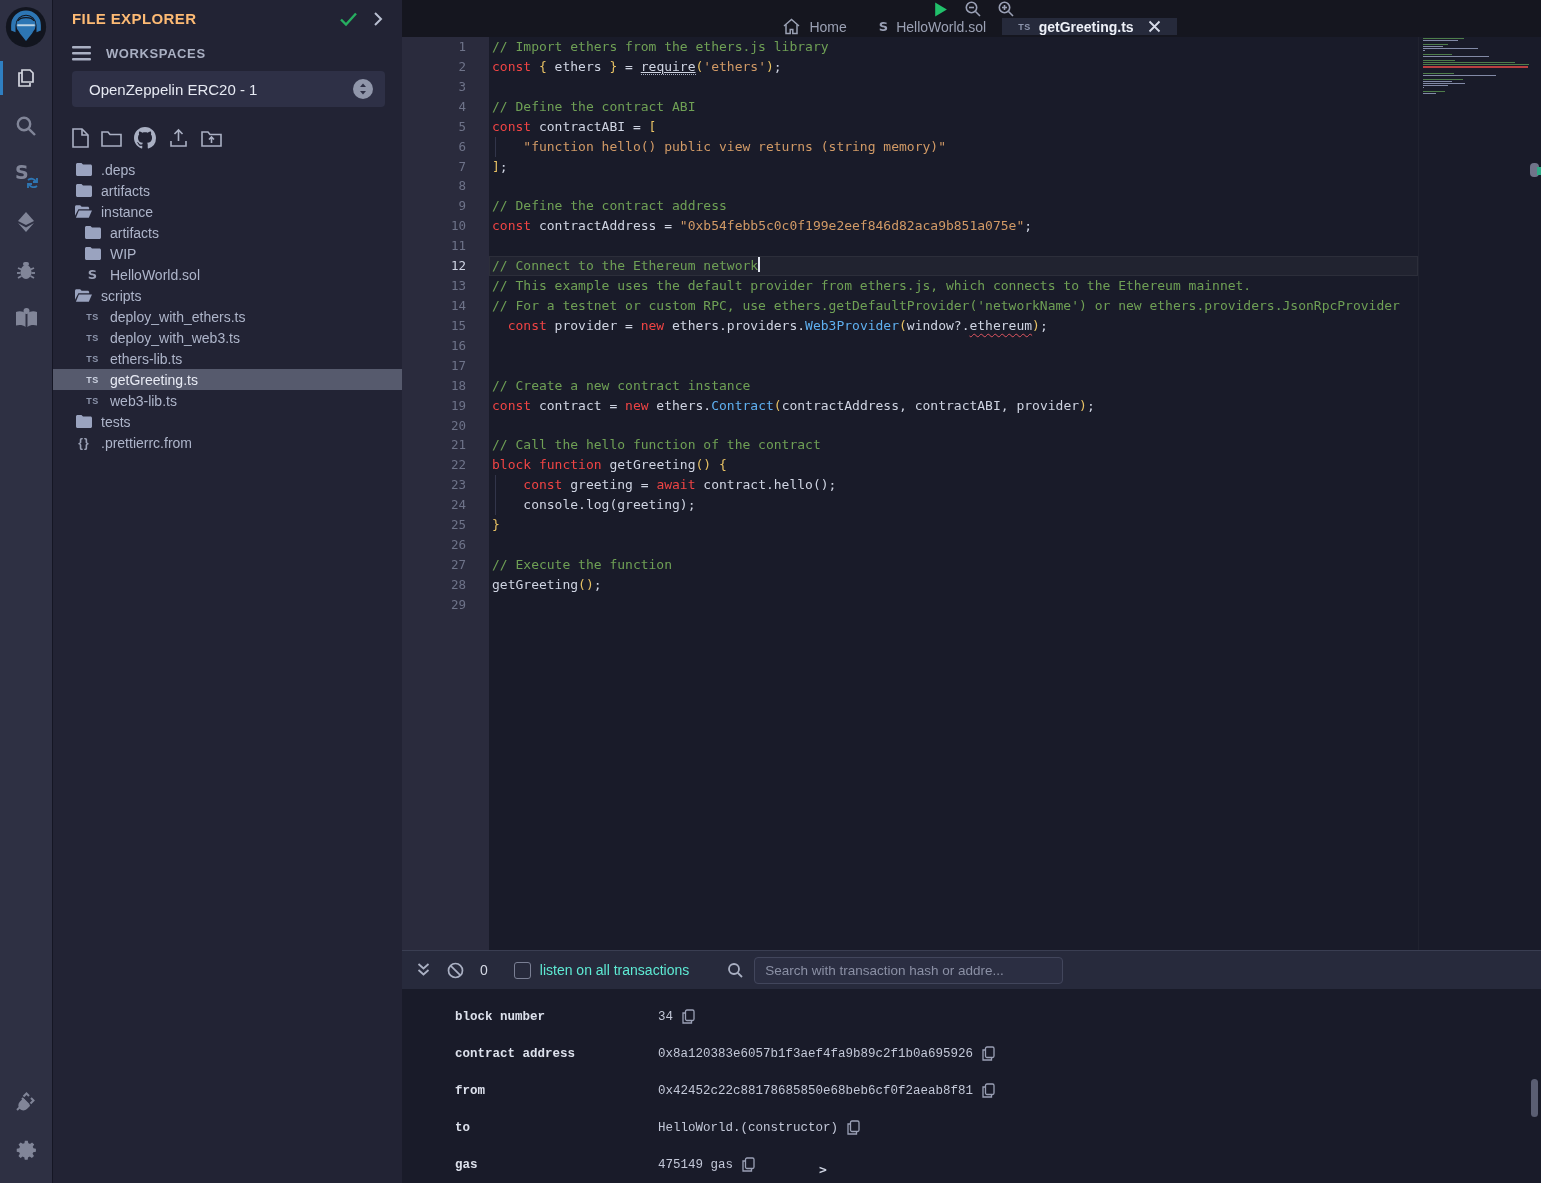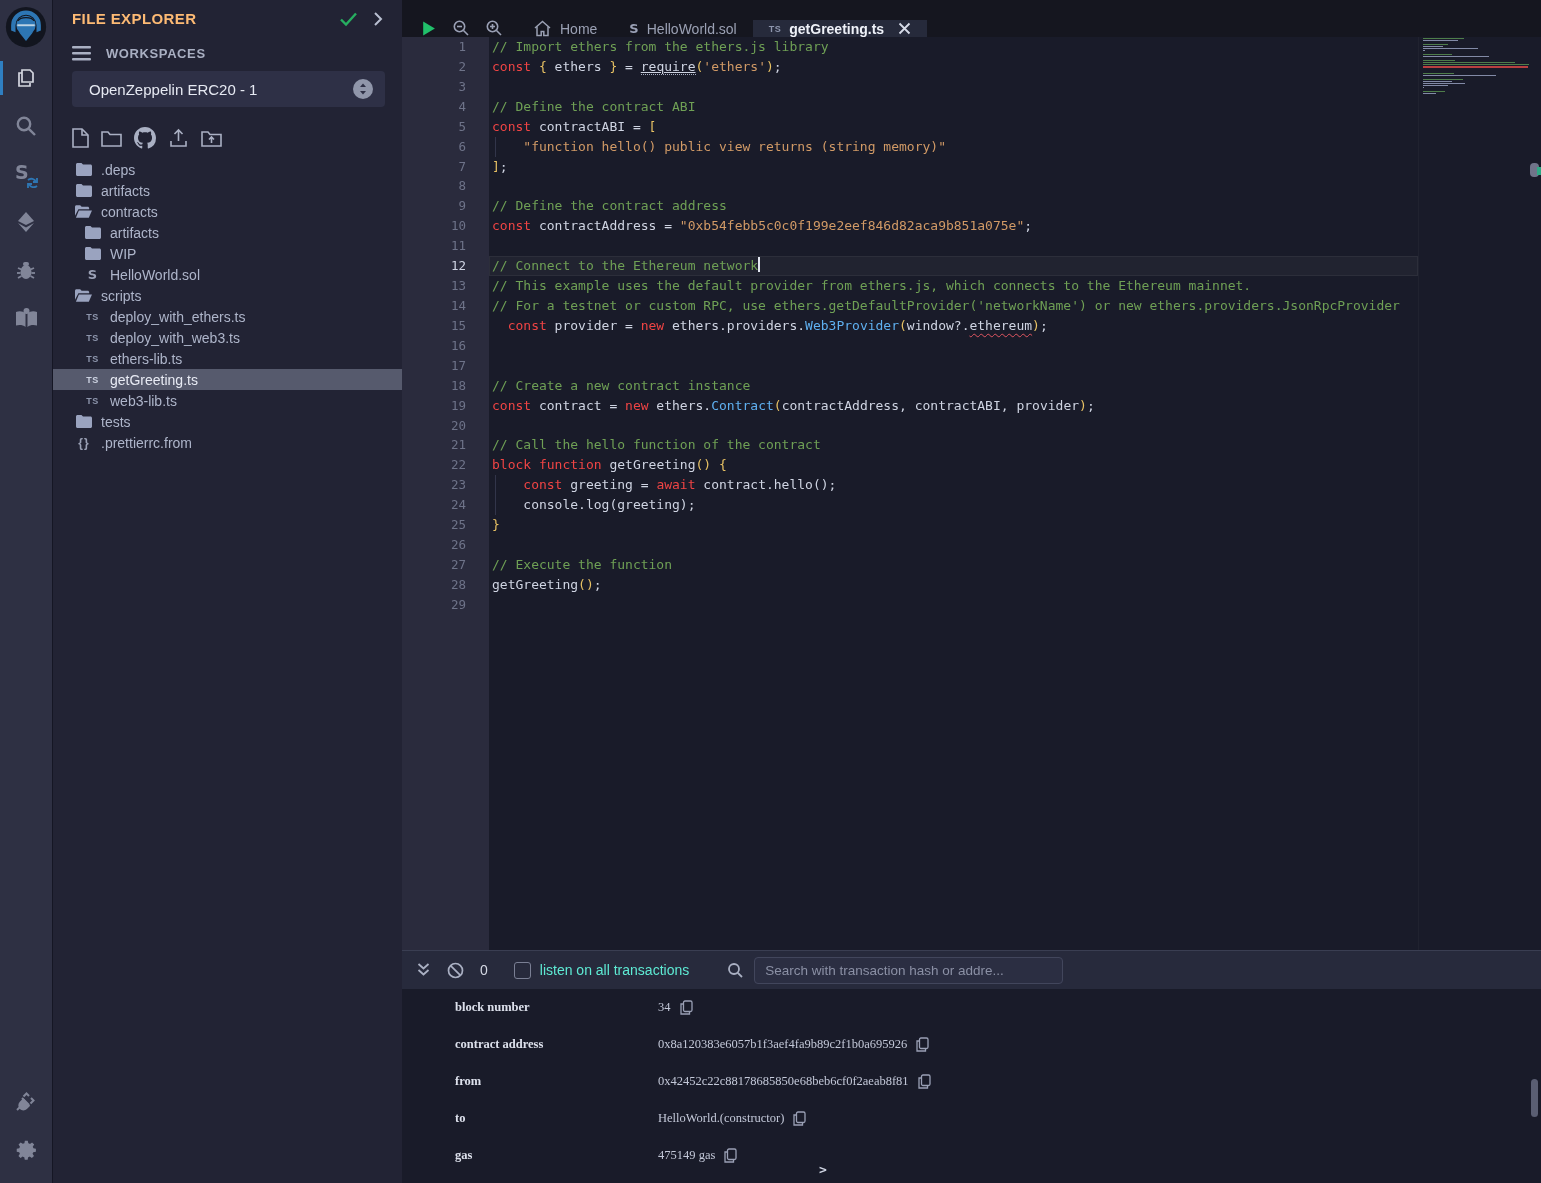--- a/index.html
+++ b/index.html
@@ -36,21 +36,21 @@
   .tree-row.lv0 { padding-left:22px; }
   .tree-row.lv1 { padding-left:31px; }
   .tree-row.selected { background:#565a6d; color:#e8ebf4; }
   .ts-glyph { font-size:9px; font-weight:700; color:#8e96ad; letter-spacing:.5px; }
   .tree-row.selected .ts-glyph { color:#cdd3e2; }
   .s-glyph { font-family:"DejaVu Sans", sans-serif; font-weight:700; color:#9aa0b5; font-size:13px; }
   .json-glyph { font-size:12px; font-weight:700; color:#9aa0b5; }
 
   
   .main { position:absolute; left:402px; top:0; right:0; height:100%; }
-  .tab-bar { position:absolute; left:0; top:0; right:0; height:37px; background:#15161f; display:flex; align-items:flex-end; }
+  .tab-bar { position:absolute; left:0; top:0; right:0; height:37px; background:#15161f; display:flex; align-items:center;flex-direction:column; }
   .tb-actions { display:flex; align-items:center; gap:15px; padding:0 14px 0 18px; }
   .tb-actions .act { cursor:pointer; display:flex; }
   .tab { display:flex; align-items:center; gap:8px; padding:0 16px; font-size:14px; color:#9ba1b4; cursor:pointer; }
   .tab .tlabel { white-space:nowrap; }
   .tab.active { background:#262a3b; color:#eef1f8; font-weight:700; }
   .tab .close { margin-left:6px; display:flex; cursor:pointer; }
 
   
   .editor { position:absolute; left:0; top:37px; right:0; height:913px; background:#191b29; overflow:hidden; }
   .gutter { position:absolute; left:0; top:0; width:87px; height:100%; background:#2a2b3d; }
@@ -79,21 +79,21 @@
   .terminal { position:absolute; left:0; top:950px; right:0; bottom:0; background:#191b29; border-top:1px solid #3a3e52; }
   .term-head { height:38px; background:#272a3c; display:flex; align-items:center; padding:0 14px; }
   .th-icon { cursor:pointer; display:flex; margin-right:16px; }
   .th-count { font-size:14px; color:#d5d9e4; margin-right:26px; }
   .th-check { width:17px; height:17px; border:1px solid #7a7f94; border-radius:3px; background:transparent; cursor:pointer; margin-right:9px; flex-shrink:0; }
   .th-listen { font-size:14px; color:#5eead4; margin-right:38px; white-space:nowrap; }
   .th-search { display:flex; margin-right:10px; cursor:pointer; }
   .term-input { width:309px; height:27px; background:#2b2e42; border:1px solid #42465c; border-radius:4px;
     color:#d5d9e4; font-size:13.5px; padding:0 10px; outline:none; }
   .term-input::placeholder { color:#8b90a5; }
-  .term-body { position:relative; font-family:Liberation Serif, serif; }
+  .term-body { position:relative; padding-top:9px; font-family:Liberation Mono, monospace; }
   .trow { display:flex; align-items:center; height:37px; }
   .trow .k { width:203px; margin-left:53px; font-size:12.5px; font-weight:700; color:#dde1ec; }
   .trow .v { font-size:12.5px; color:#c3c8d8; display:flex; align-items:center; gap:9px; }
   .copy-btn { cursor:pointer; display:flex; }
   .term-prompt { position:absolute; left:417px; bottom:6px; font-family:"DejaVu Sans Mono", monospace;
     font-size:13px; font-weight:700; color:#cfd4e2; }
   .term-scroll { position:absolute; right:3px; top:128px; width:7px; height:38px; background:#5a5e72; border-radius:4px; cursor:pointer; }
 </style>
 </head>
 <body>
@@ -285,21 +285,21 @@
           </span>
           <span>artifacts</span>
         </div>
         <div class="tree-row lv0">
           <span class="icon">
             <svg width="18" height="13" viewBox="0 0 18 13" fill="#9aa3bf">
               <path d="M0 1.5C0 .7.7 0 1.5 0h4L7 1.5h6.5c.8 0 1.5.7 1.5 1.5v1H3.6L0 11z"></path>
               <path d="M1 13l3.1-7.5H18L14.6 13z"></path>
             </svg>
           </span>
-          <span>contracts</span>
+          <span>instance</span>
         </div>
         <div class="tree-row lv1">
           <span class="icon">
             <svg width="16" height="13" viewBox="0 0 16 13" fill="#9aa3bf">
               <path d="M0 1.5C0 .7.7 0 1.5 0h4L7 1.5h7.5c.8 0 1.5.7 1.5 1.5v8.5c0 .8-.7 1.5-1.5 1.5h-13C.7 13 0 12.3 0 11.5z"></path>
             </svg>
           </span>
           <span>artifacts</span>
         </div>
         <div class="tree-row lv1">

